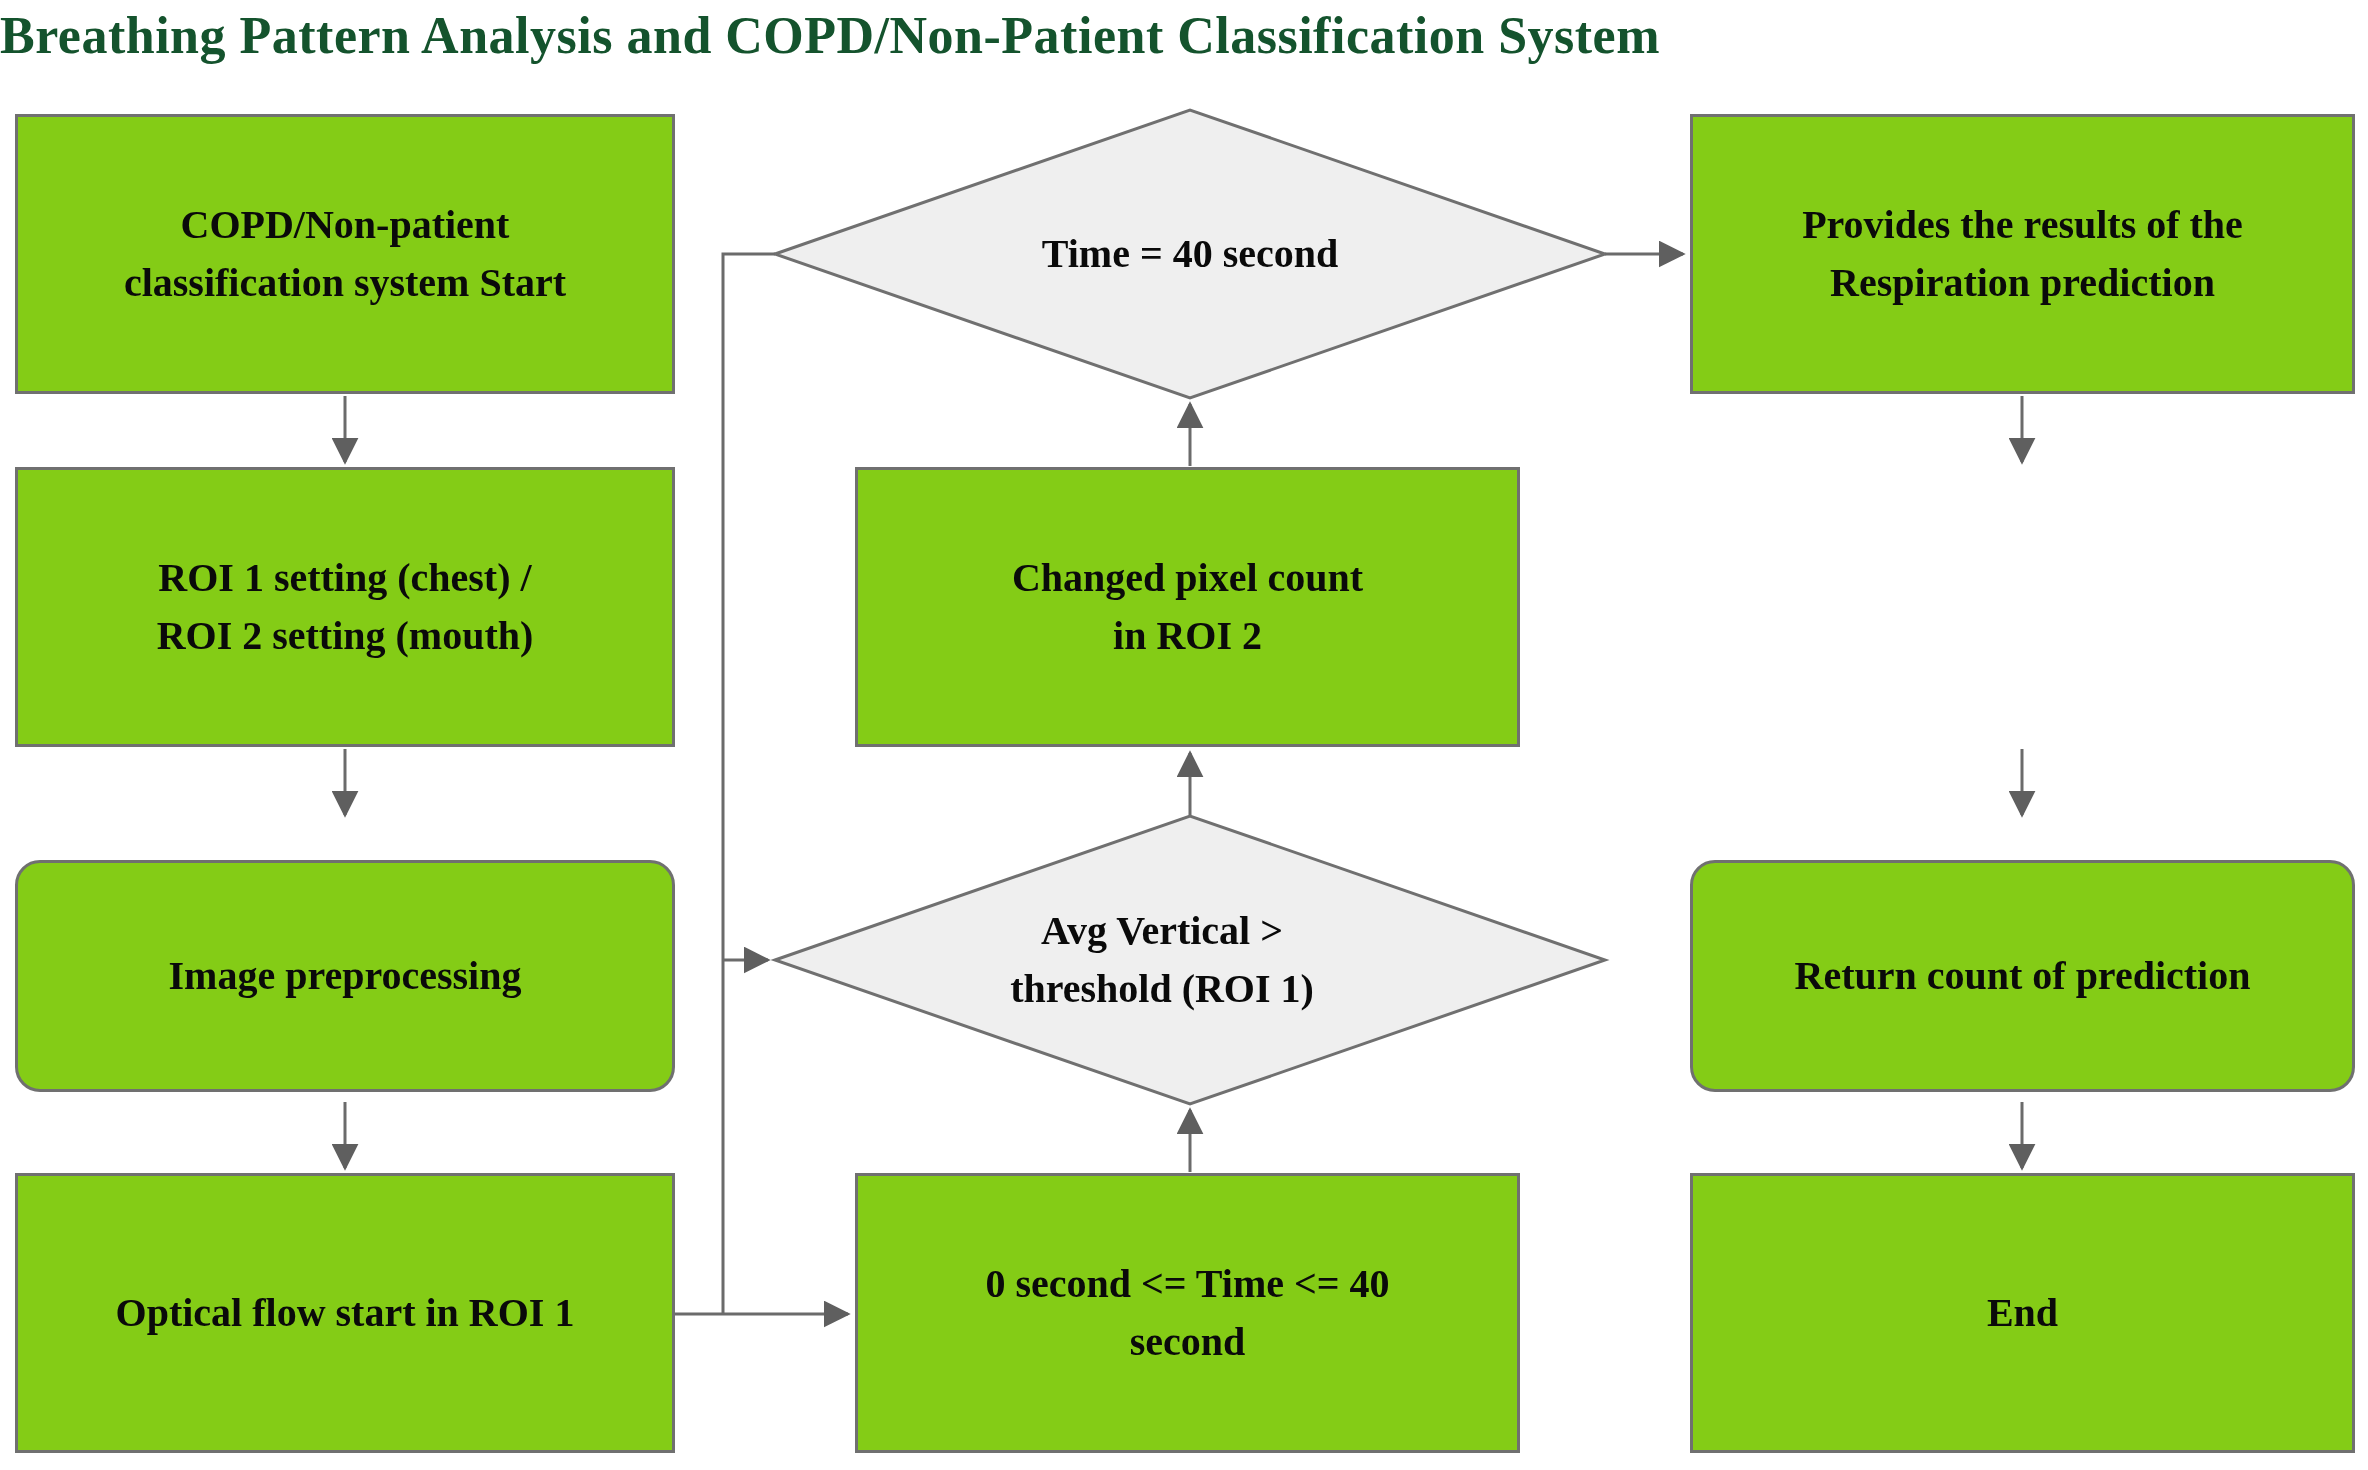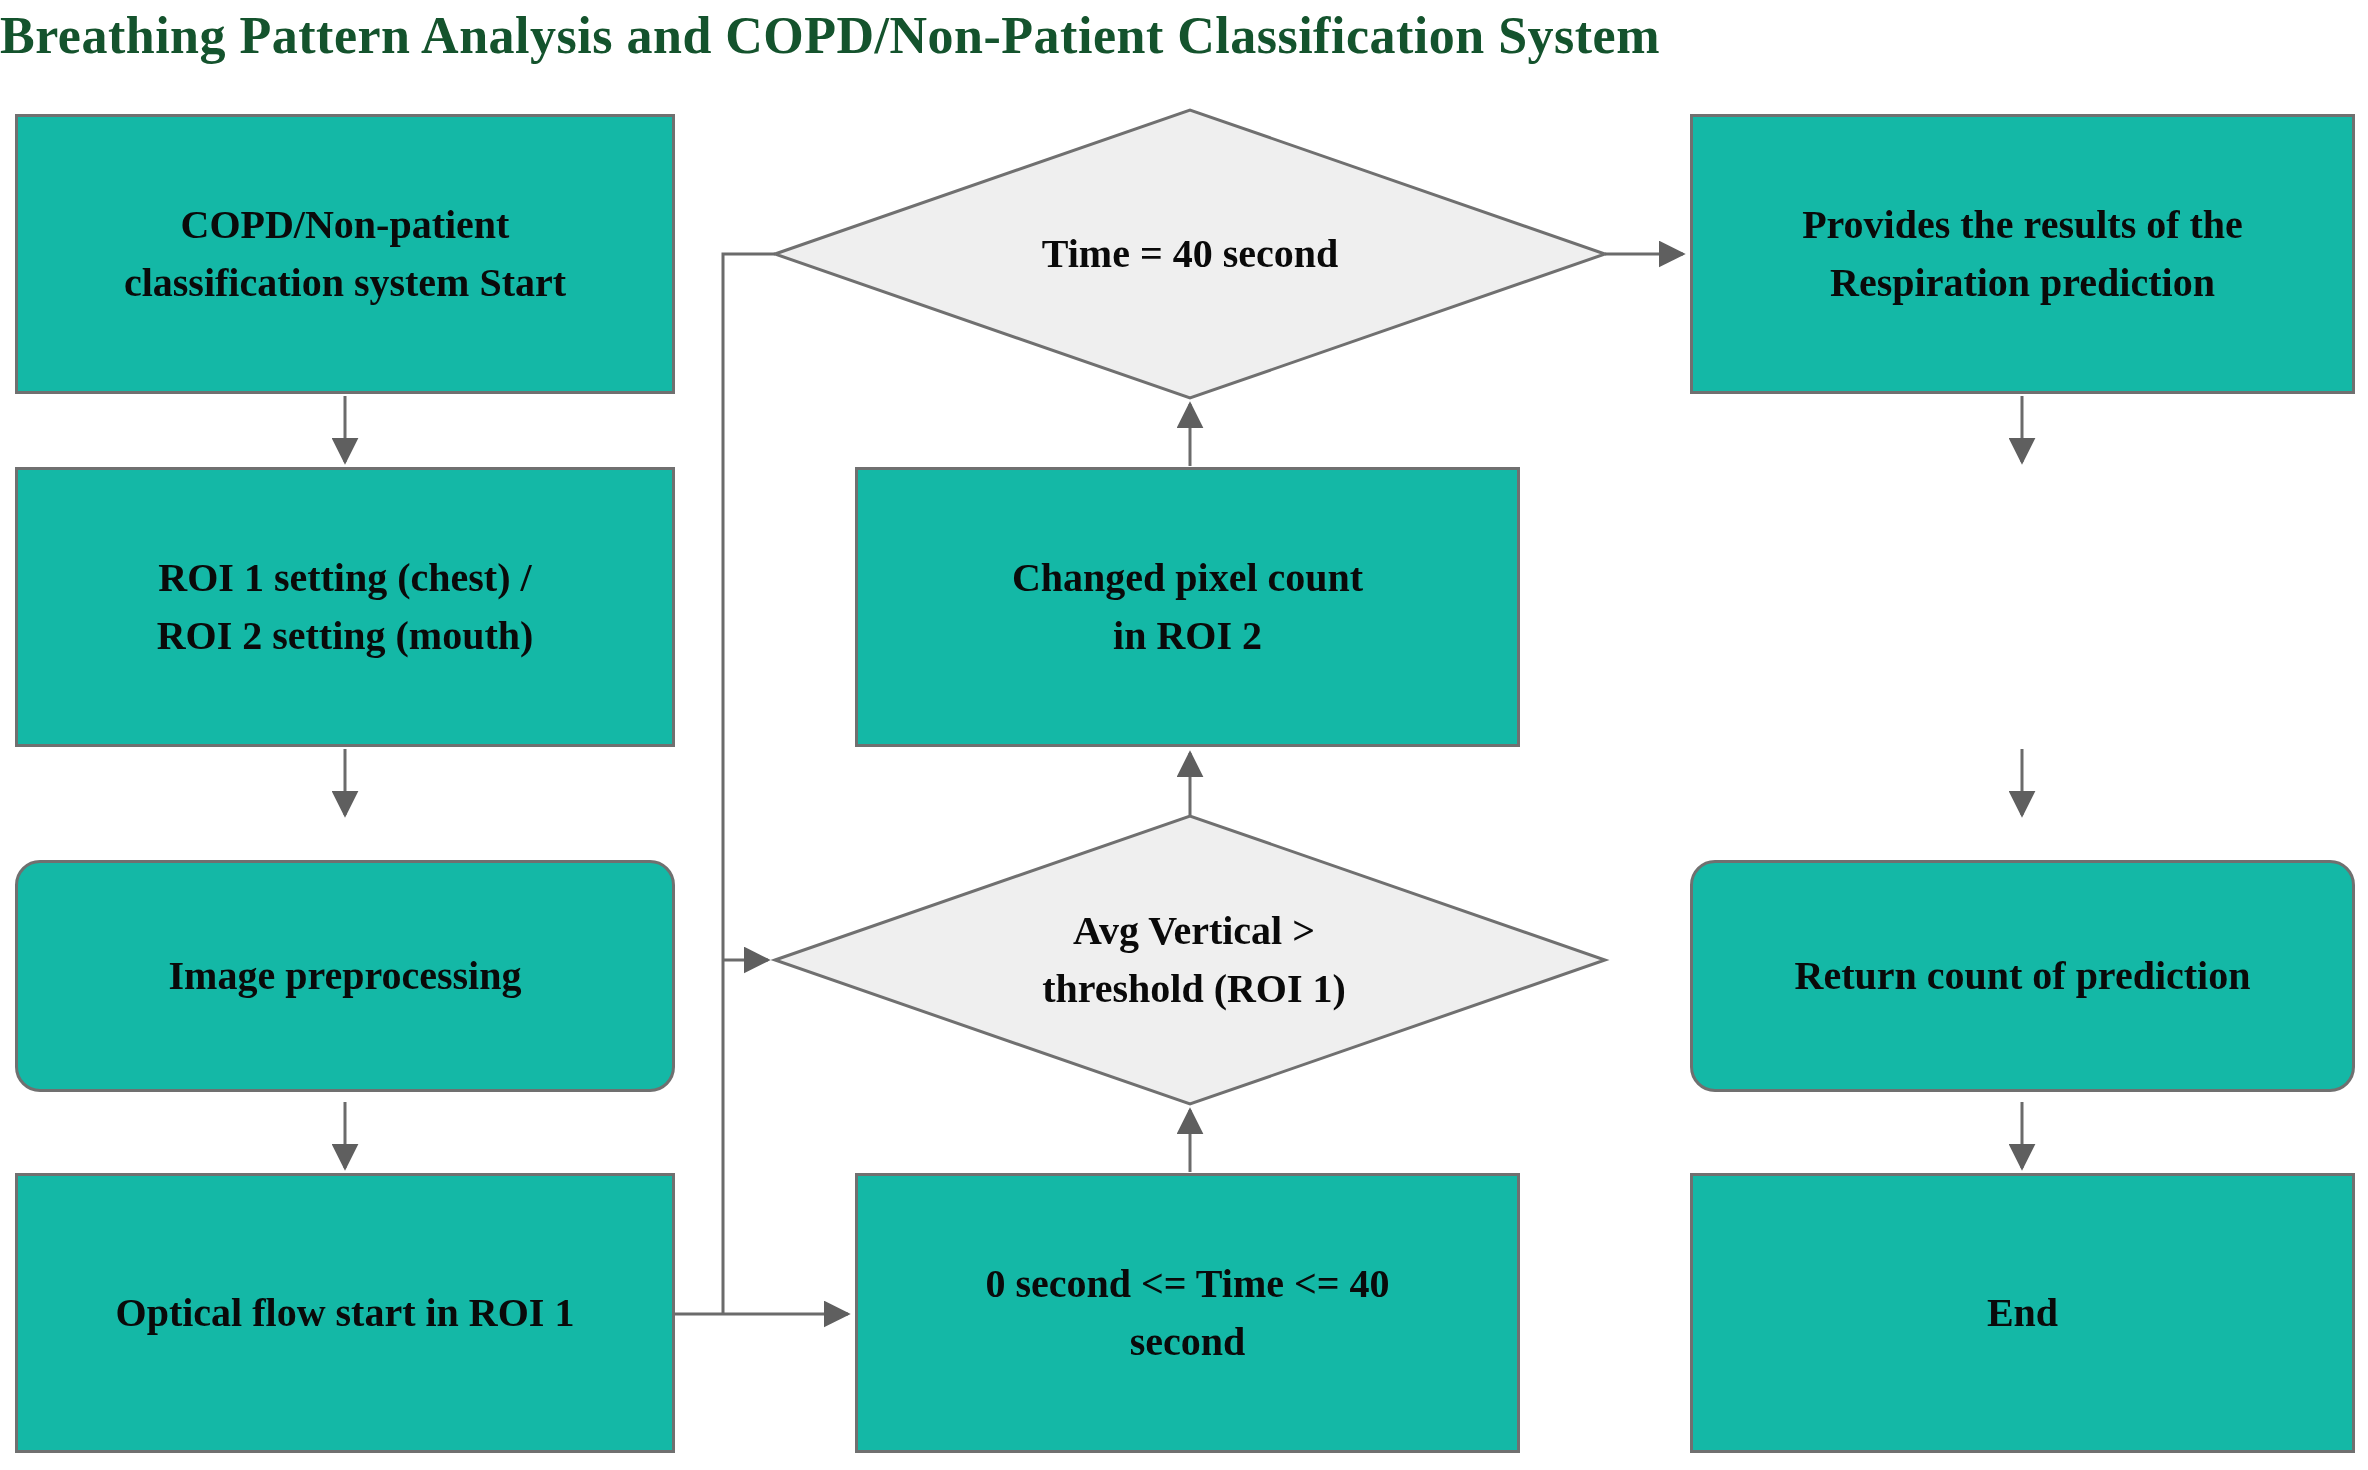--- a/index.html
+++ b/index.html
@@ -28,21 +28,21 @@
   }
   svg.layer {
     position: absolute;
     left: 0;
     top: 0;
     width: 2368px;
     height: 1470px;
   }
   .node {
     position: absolute;
-    background: #14b8a6;
+    background: #84cc16;
     border: 3px solid #707070;
     box-sizing: border-box;
     display: flex;
     align-items: center;
     justify-content: center;
     text-align: center;
   }
   .diamond-label {
     position: absolute;
     background: transparent;
@@ -62,21 +62,21 @@
   
   .col-left  { left: 15px;   width: 660px; }
   .col-mid   { left: 855px;  width: 665px; }
   .col-right { left: 1690px; width: 665px; }
   .row1 { top: 114px;  height: 280px; }
   .row2 { top: 467px;  height: 280px; }
   .row3 { top: 860px;  height: 232px; border-radius: 25px; }
   .row4 { top: 1173px; height: 280px; }
   
   .dz1 { left: 775px; top: 110px; width: 830px; height: 288px; }
-  .dz2 { left: 779px; top: 816px; width: 830px; height: 288px; }
+  .dz2 { left: 747px; top: 816px; width: 830px; height: 288px; }
 </style>
 </head>
 <body>
 
 <div class="canvas">
 
   <div class="title">Breathing Pattern Analysis and COPD/Non-Patient Classification System</div>
 
   <svg class="layer" viewBox="0 0 2368 1470" xmlns="http://www.w3.org/2000/svg">
     <defs>

